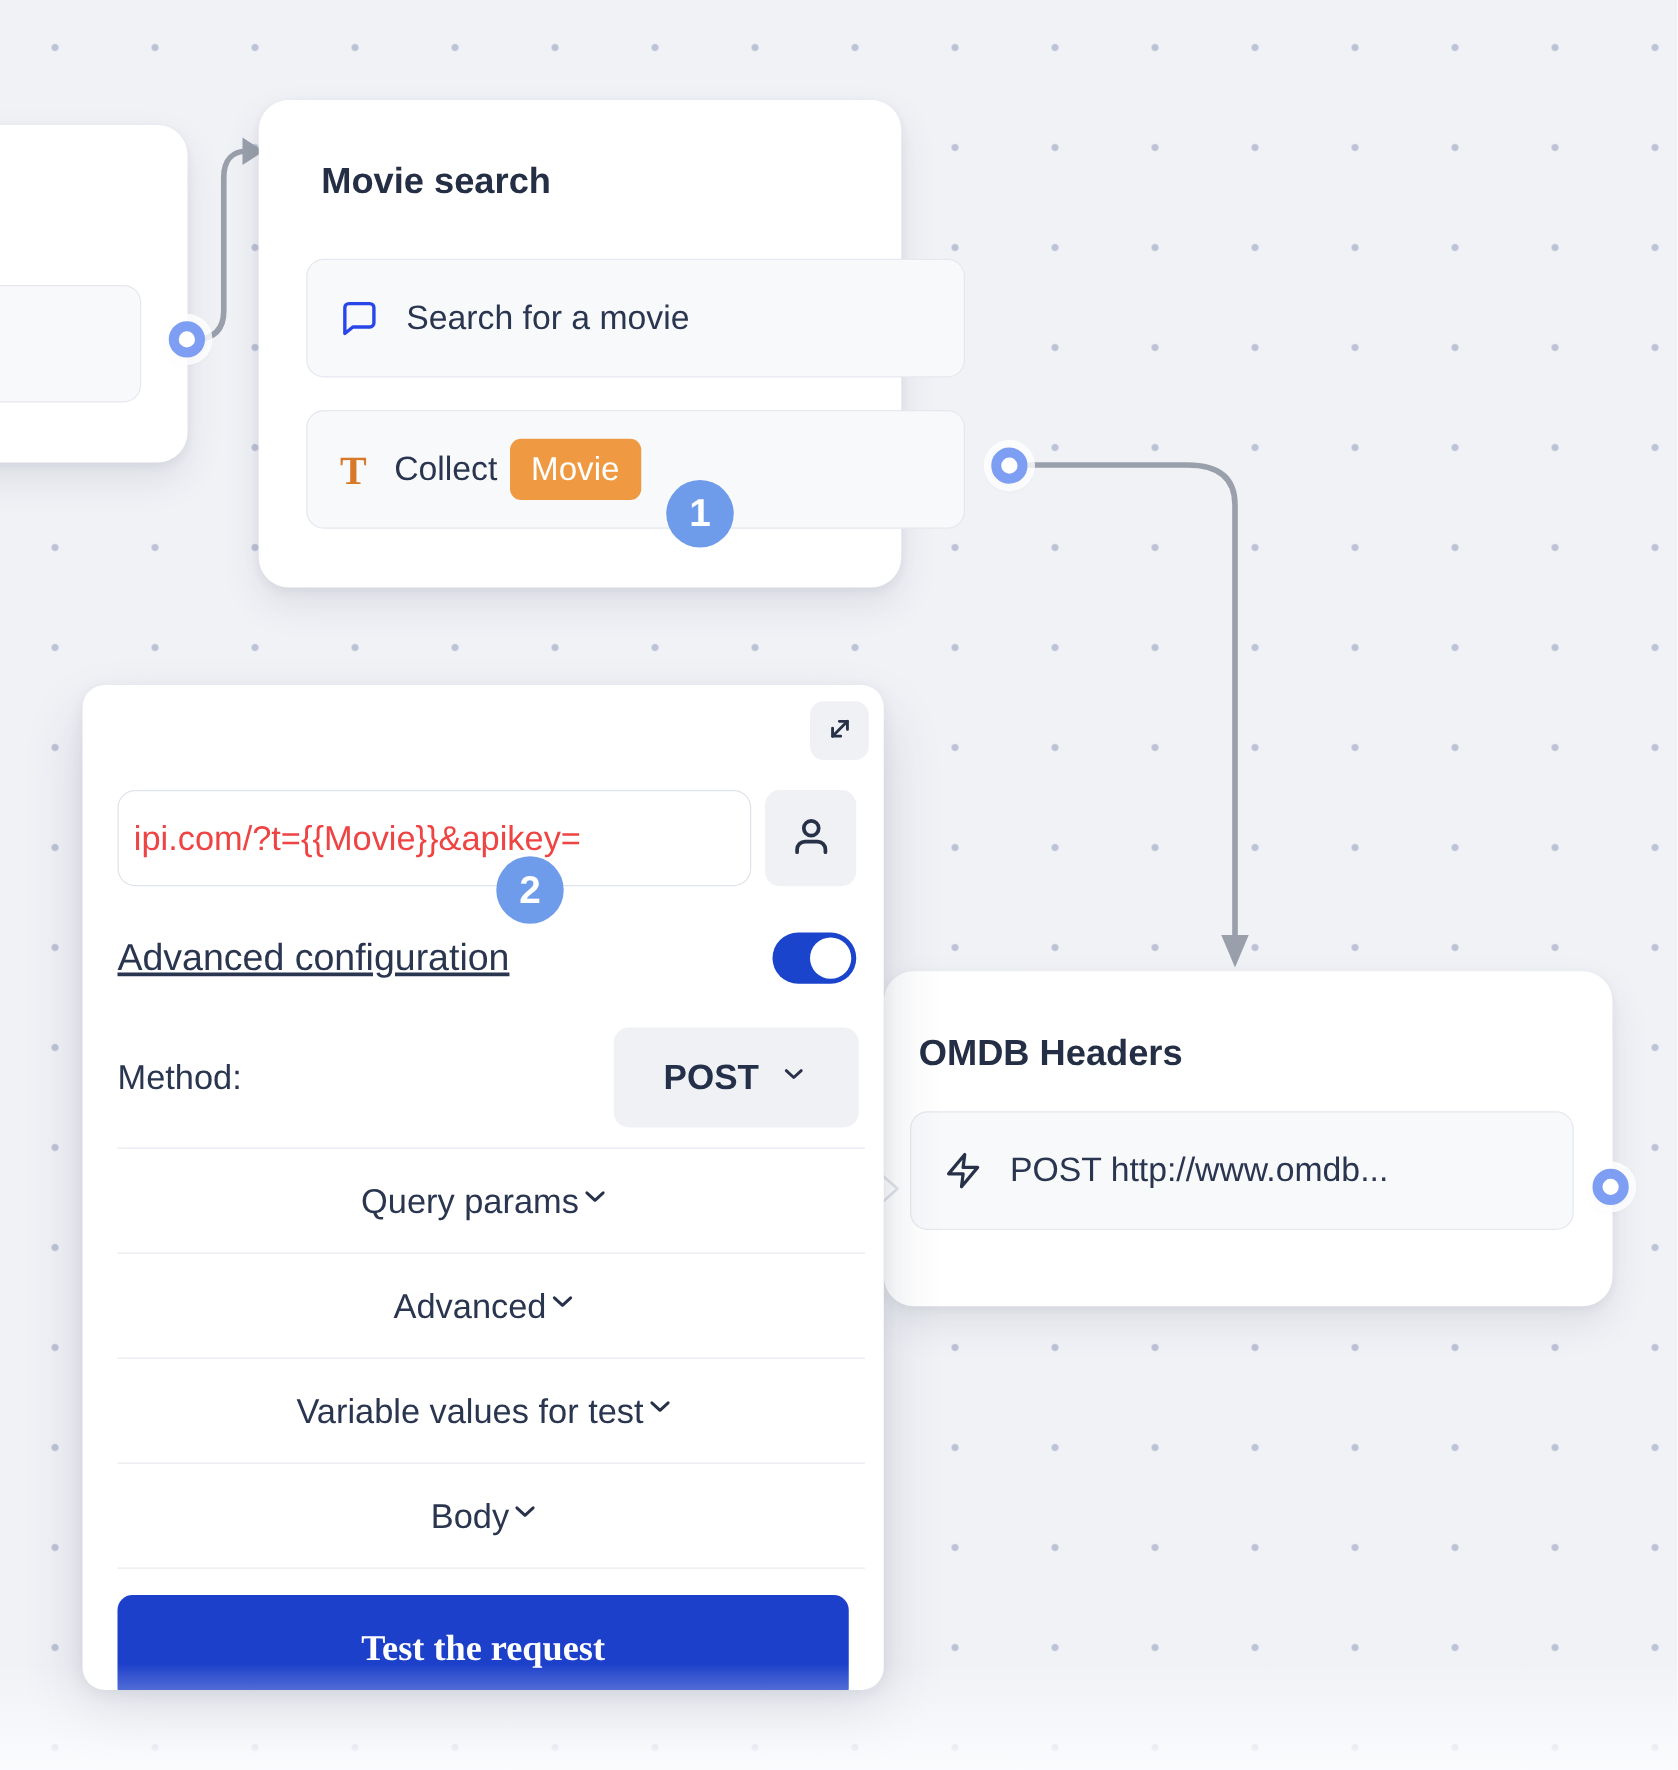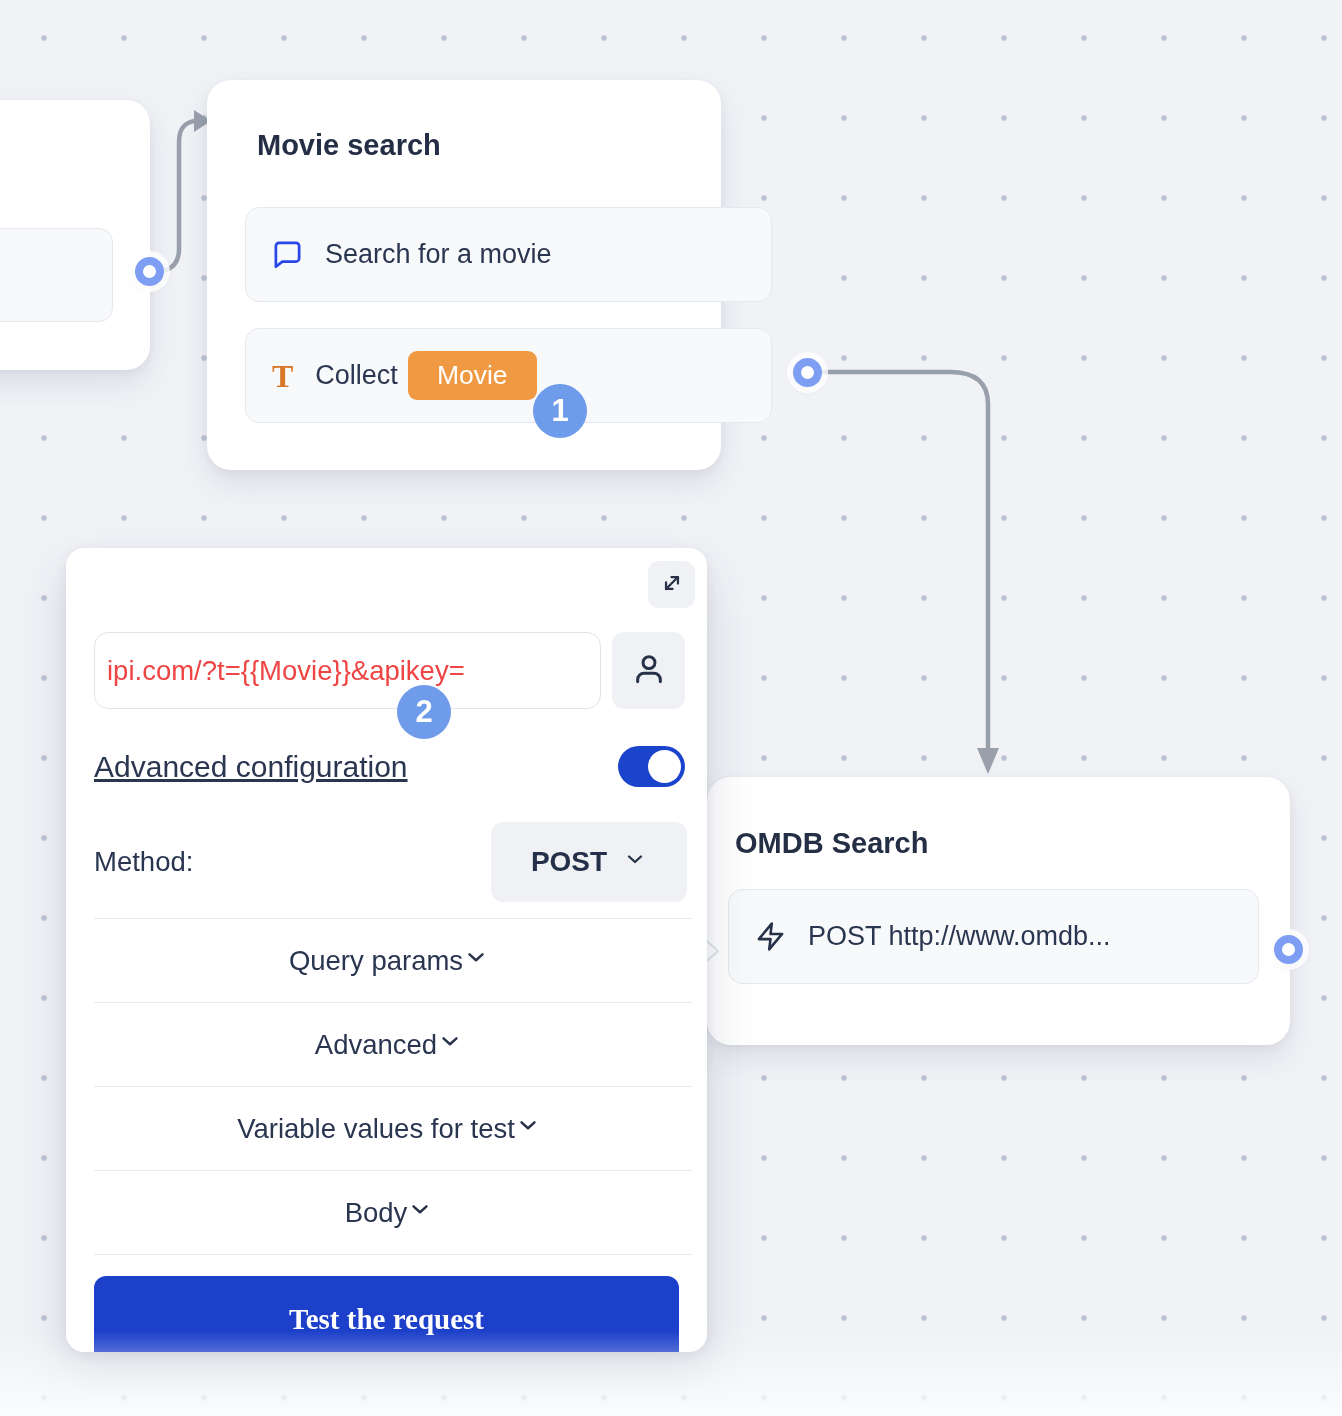--- a/index.html
+++ b/index.html
@@ -13,21 +13,21 @@
   }
   svg.links { position:absolute; left:0; top:0; z-index:1; pointer-events:none; }
 
   .card { position:absolute; background:#fff; border-radius:24px; z-index:2;
           box-shadow:0 14px 30px rgba(45,55,90,.10), 0 3px 8px rgba(45,55,90,.06); }
   .card-title { position:absolute; font-size:29px; font-weight:bold; color:#242e45; line-height:1.1; }
   .node-row { position:absolute; background:#f8f9fb; border:1.5px solid #e5e8ee; border-radius:14px;
               display:flex; align-items:center; padding:0 26px; box-sizing:border-box;
               font-size:27px; color:#2a3550; white-space:nowrap; overflow:hidden; }
   .node-row .ricon { display:flex; align-items:center; margin-right:22px; flex:none; }
-  .chip { display:inline-block; margin-left:10px; padding:9px 29px; border-radius:9px;
+  .chip { display:inline-block; margin-left:10px; padding:9px 17px; border-radius:9px;
           background:var(--chip_orange,#ef9a43); color:#fff; font-size:26.5px; }
   .ticon { font-family:"Liberation Serif", serif; font-weight:bold; font-size:32px;
            color:var(--icon_orange,#d8792a); line-height:1; }
 
   .badge { position:absolute; width:54px; height:54px; border-radius:50%;
            background:var(--badge_blue,#6e9ceb); color:#fff; font-size:31px; font-weight:bold;
            display:flex; align-items:center; justify-content:center; z-index:6; }
 
   .port { position:absolute; z-index:3; width:13px; height:13px; border-radius:50%;
           background:#fff; border:8px solid var(--port_blue,#7d9ef2); box-sizing:content-box;
@@ -96,21 +96,21 @@
       </span>
       <span>Collect</span>
       <span class="chip">Movie</span>
     </div>
 
     <div class="badge" style="left:326px; top:304px;">1</div>
   </div>
   <div class="port" style="left:793px; top:358px;"></div>
 
   <div class="card" style="left:707px; top:777px; width:583px; height:268px;">
-    <div class="card-title" style="left:28px; top:51px;">OMDB Search</div>
+    <div class="card-title" style="left:28px; top:51px;">OMDB Headers</div>
 
     <svg class="notch" width="24" height="36" viewBox="0 0 24 36">
       <polygon points="3,3 20,18 3,33" fill="#ffffff" stroke="#dfe3ea" stroke-width="2" stroke-linejoin="round"></polygon>
     </svg>
 
     <div class="node-row" style="left:21px; top:112px; width:531px; height:95px;">
       <span class="ricon">
         <svg width="31" height="31" viewBox="0 0 24 24">
           <polygon points="13 2 3 14 12 14 11 22 21 10 12 10 13 2" fill="none" stroke="#273148" stroke-width="2" stroke-linejoin="round"></polygon>
         </svg>

